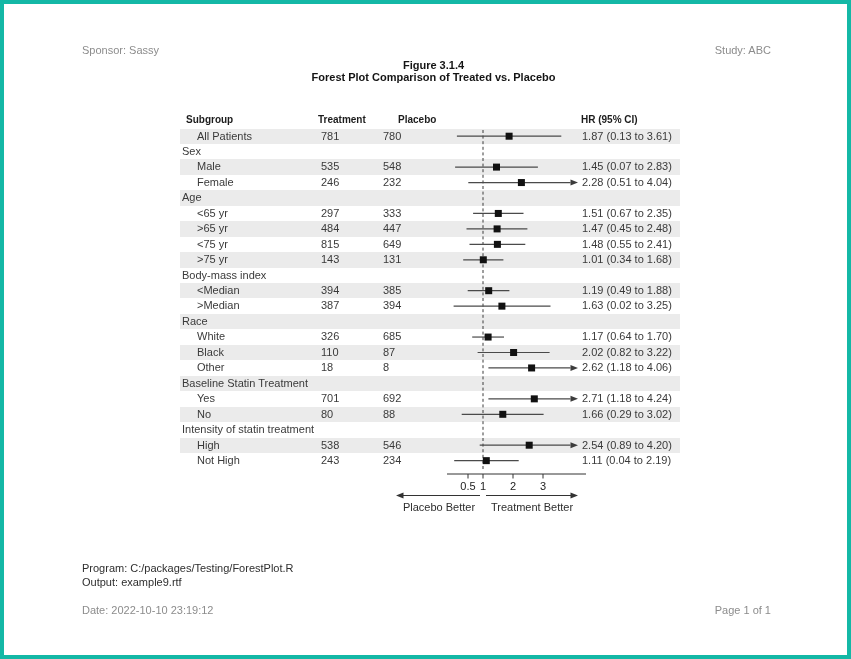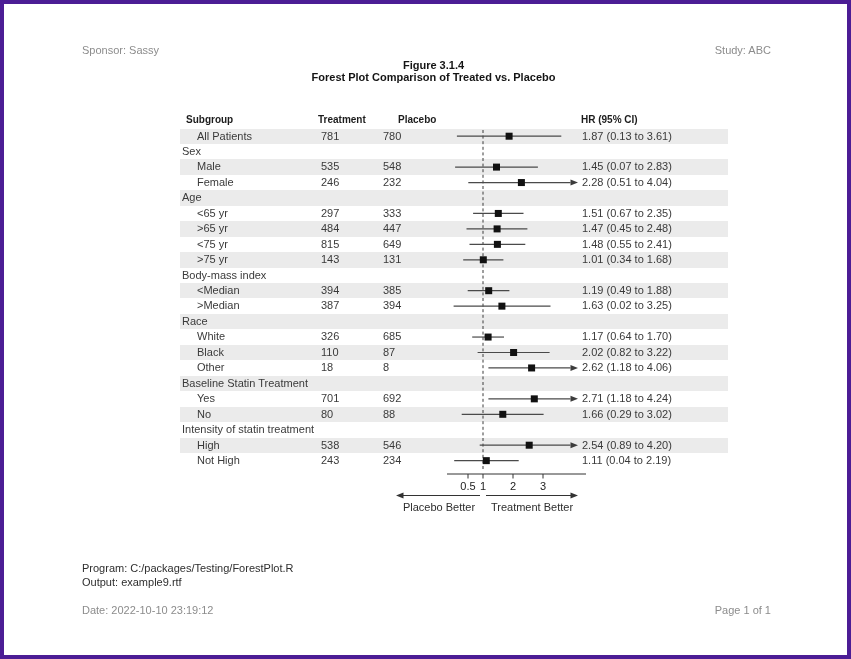--- a/index.html
+++ b/index.html
@@ -1,29 +1,29 @@
 <!DOCTYPE html>
 <html><head>
 <meta charset="utf-8">
 <style>
   html,body{margin:0;padding:0;background:#ffffff;}
   .page{position:relative;width:851px;height:659px;box-sizing:border-box;
-        border:4px solid #4c1d95;background:#fff;overflow:hidden;
+        border:4px solid #14b8a6;background:#fff;overflow:hidden;
         font-family:"Liberation Sans",sans-serif;}
   .meta{position:absolute;font-size:11px;color:#8c8c8c;white-space:nowrap;}
   .sponsor{left:78px;top:40px;}
   .study{right:76px;top:40px;}
   .title{position:absolute;left:0;right:0;top:55px;text-align:center;
          font-size:11px;font-weight:bold;color:#141414;line-height:12.4px;margin-left:16px;}
   .thead{position:absolute;left:176px;top:109px;width:500px;height:16px;
          font-size:10px;font-weight:bold;color:#1c1c1c;}
   .thead span{position:absolute;top:1px;white-space:nowrap;}
   .h-sub{left:6px;} .h-trt{left:138px;} .h-plc{left:218px;} .h-hr{left:401px;}
   .row{position:absolute;left:176px;width:500px;height:15.45px;
-       font-size:11px;color:#3a3a3a;padding-left:48px;}
+       font-size:11px;color:#3a3a3a;}
   .row.band{background:#ebebeb;}
   .row span{position:absolute;top:1px;line-height:13px;white-space:nowrap;}
   .lab{left:17px;} .lab.group{left:2px;}
   .trt{left:141px;} .plc{left:203px;} .hrv{left:402px;}
   #plot{position:absolute;left:0;top:0;pointer-events:none;}
   .foot{position:absolute;font-size:11px;color:#2e2e2e;white-space:nowrap;}
   .program{left:78px;top:558px;}
   .output{left:78px;top:572px;}
   .date{left:78px;top:600px;color:#8c8c8c;}
   .pageno{right:76px;top:600px;color:#8c8c8c;}

